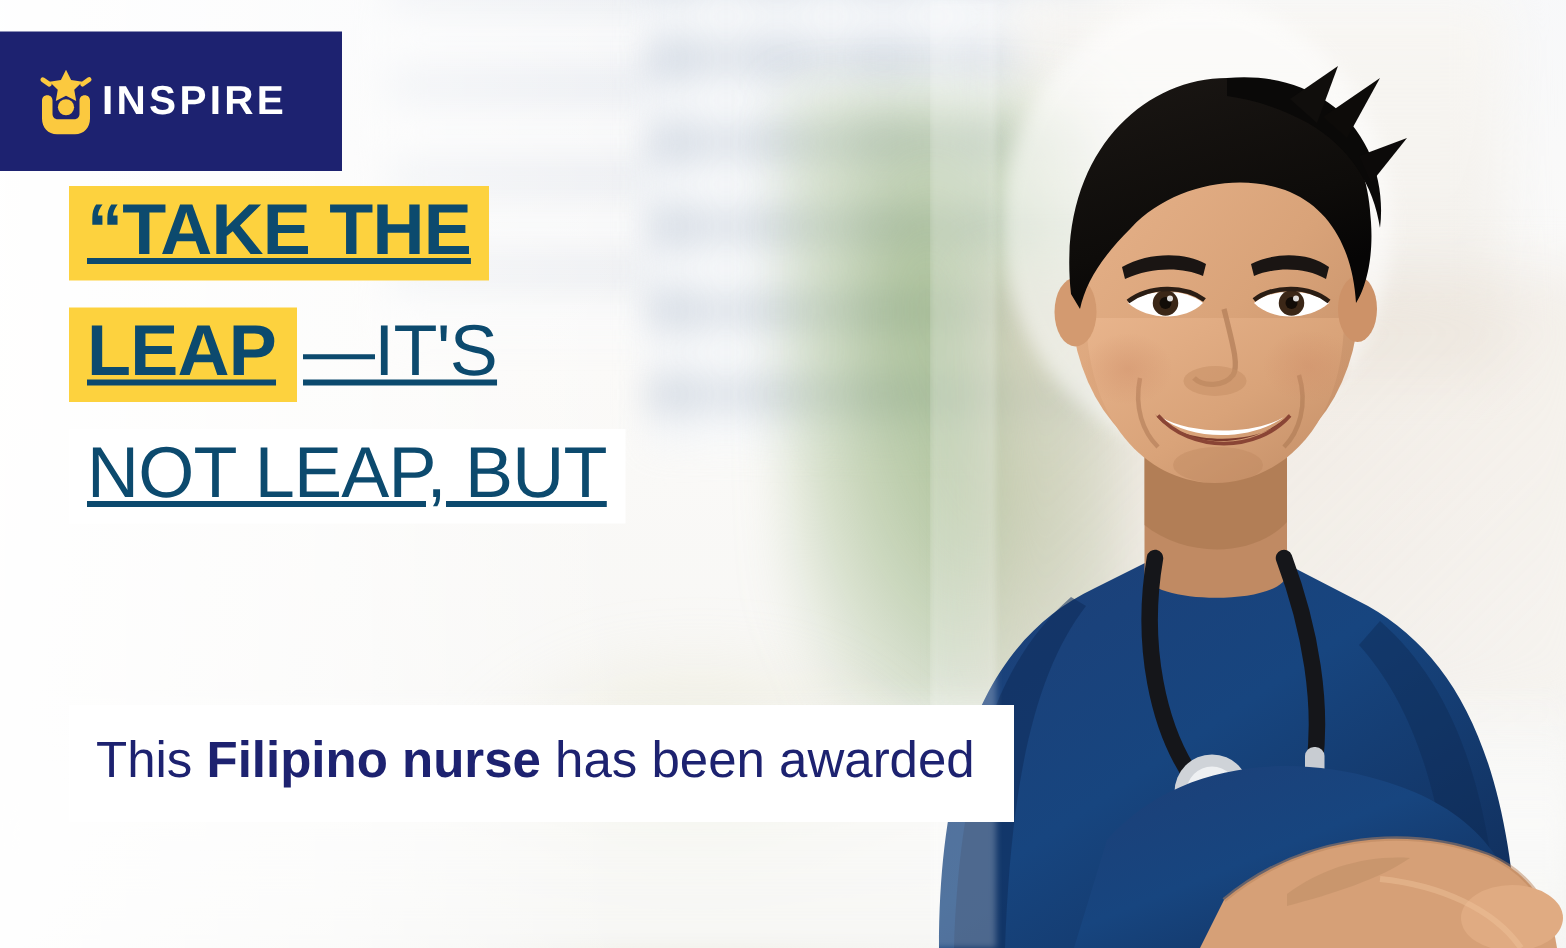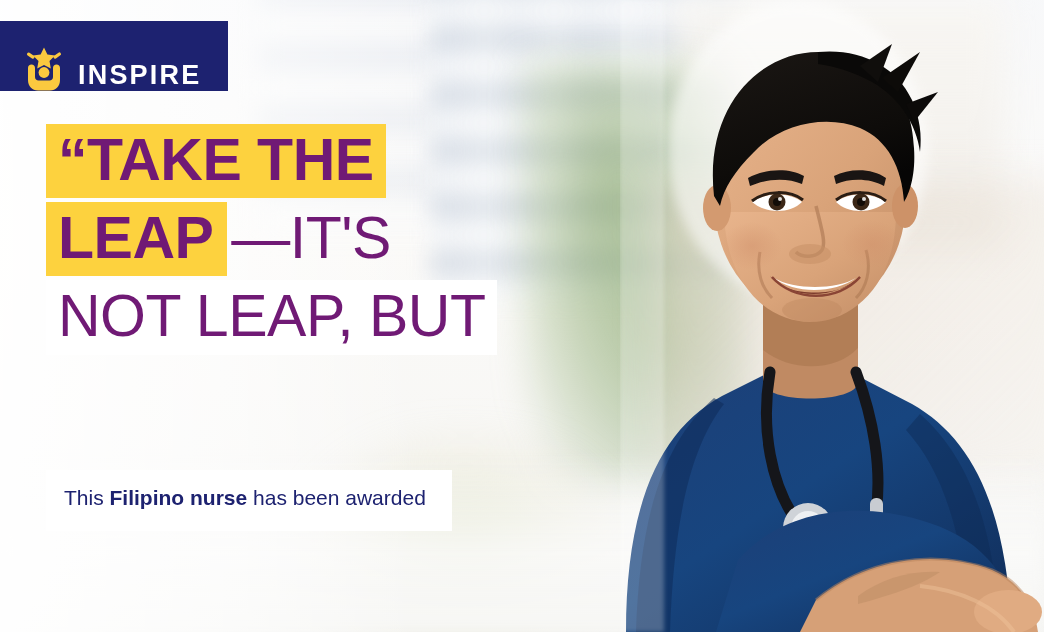--- a/index.html
+++ b/index.html
@@ -112,25 +112,25 @@
     height: 632px;
   }
   .person svg { display:block; width:100%; height:100%; }
 
   
   .badge {
     position: absolute;
     left: 0;
     top: 21px;
     width: 228px;
-    height: 70px;
+    height: 93px;
     background: #1d2270;
     display: flex;
-    align-items: flex-end;
-    gap: 14px;
+    align-items: center;
+    gap: 4px;
     padding-left: 24px;
     box-sizing: border-box;
   }
   .badge-icon { width: 40px; height: 44px; display:block; flex: 0 0 auto; }
   .badge-text {
     color: #ffffff;
     font-size: 27px;
     font-weight: 700;
     letter-spacing: 2.2px;
     font-family: "Liberation Sans", sans-serif;
@@ -142,50 +142,51 @@
     left: 46px;
     top: 124px;
     width: 660px;
   }
   .qline {
     display: block;
     line-height: 0.98;
     margin: 0;
     white-space: nowrap;
   }
-  .qline + .qline { margin-top: 4px; }
+  .qline + .qline { margin-top: 18px; }
 
   .hl {
     display: inline-block;
-    color: #701a75;
-    font-size: 59px;
+    color: #0c4a6e;
+    font-size: 48px;
     line-height: 1.02;
     letter-spacing: -0.5px;
     padding: 6px 12px 8px 12px;
     box-sizing: border-box;
+    text-decoration: underline;
   }
   .hl-yellow { background: #fdd23e; font-weight: 700; }
   .hl-white  { background: #ffffff; font-weight: 400; }
   .hl-plain  { background: transparent; font-weight: 400; padding-left: 4px; padding-right: 4px;}
 
   .l2 { margin-left: 0; }
   .l2 .hl-yellow { padding-right: 14px; }
 
   
   .subtitle {
     position: absolute;
     left: 46px;
     top: 470px;
     background: #ffffff;
     padding: 14px 26px 18px 18px;
     box-sizing: border-box;
   }
   .sub-line {
     color: #1d2270;
-    font-size: 21px;
+    font-size: 34px;
     line-height: 1.36;
     white-space: nowrap;
     font-weight: 400;
   }
   .sub-line b { font-weight: 700; }
 </style>
 </head>
 <body>
 
 <div class="canvas">

